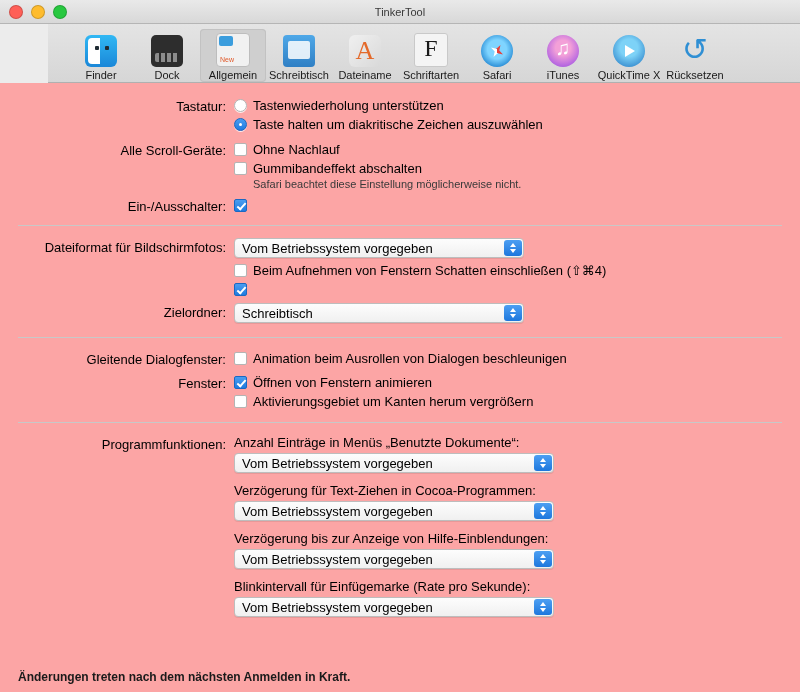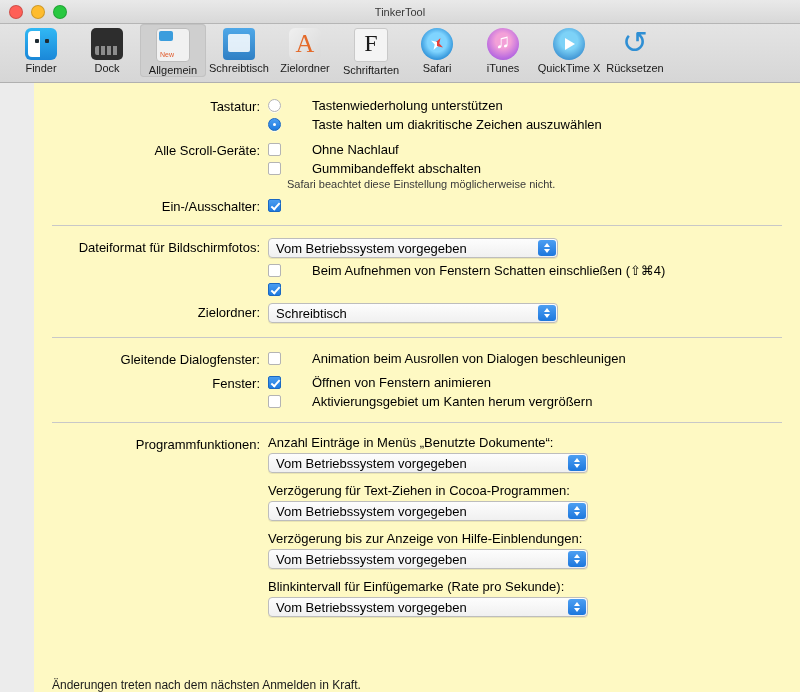--- a/index.html
+++ b/index.html
@@ -53,23 +53,24 @@
     color: #3a3a3a;
     font-weight: normal;
     pointer-events: none;
   }
   
   .toolbar {
     height: 58px;
     background: linear-gradient(to bottom, #e4e4e4, #d6d6d6);
     border-bottom: 1px solid #b0b0b0;
     display: flex;
-    align-items: flex-start;
-    padding-left: 8px;
+    align-items: flex-end;
+    padding-left: 20px;
     flex: none;
+    margin-left: 48px;
   }
   .tbitem {
     width: 66px;
     padding-top: 4px;
     text-align: center;
     border-radius: 4px;
     cursor: default;
   }
   .tbitem.selected {
     background: #cfcfcf;
@@ -145,25 +146,24 @@
     border-left:10px solid #fff; border-top:6px solid transparent; border-bottom:6px solid transparent;
   }
   .ic-ruecksetzen{ background: transparent; }
   .ic-ruecksetzen:after{
     content:"\21BA"; position:absolute; left:0; right:0; top:-4px; text-align:center;
     font-size:31px; color:#2f8fd4;
   }
   
   .content {
     flex: 1;
-    background: #fef9c3;
+    background: #fca5a5;
     padding: 14px 18px 0 18px;
     box-sizing: border-box;
     position: relative;
-    margin-left: 34px;
   }
   .row {
     display: flex;
     align-items: flex-start;
     margin-bottom: 2px;
   }
   .rowlabel {
     width: 208px;
     text-align: right;
     padding-right: 8px;
@@ -177,21 +177,20 @@
     display: block;
     font-size: 11px;
     color: #3a3a3a;
   }
   .fields { flex: 1; }
   .ctrl {
     display: flex;
     align-items: flex-start;
     line-height: 18px;
     margin-bottom: 1px;
-    gap: 25px;
   }
   .ctrl .txt { font-size: 13px; }
   
   .radio, .check {
     width: 13px; height: 13px;
     flex: none;
     margin: 2px 6px 0 0;
     box-sizing: border-box;
     position: relative;
   }
@@ -273,23 +272,24 @@
     margin: 10px 0 12px 0;
   }
   .sectionhead {
     font-size: 13px;
     margin-bottom: 3px;
   }
   .appblock { margin-bottom: 6px; }
   .footnote {
     position: absolute;
     left: 18px;
-    bottom: 0;
+    bottom: 8px;
     font-size: 12px;
     color: #1a1a1a;
+    font-weight: bold;
   }
 </style>
 </head>
 <body>
 
 <div class="window">
 
   <div class="titlebar">
     <div class="traffic">
       <span class="dot red"></span>
@@ -311,21 +311,21 @@
     <div class="tbitem selected">
       <div class="tbicon ic-allgemein"></div>
       <div class="tblabel">Allgemein</div>
     </div>
     <div class="tbitem">
       <div class="tbicon ic-schreibtisch"></div>
       <div class="tblabel">Schreibtisch</div>
     </div>
     <div class="tbitem">
       <div class="tbicon ic-programme"></div>
-      <div class="tblabel">Zielordner</div>
+      <div class="tblabel">Dateiname</div>
     </div>
     <div class="tbitem">
       <div class="tbicon ic-schriftarten"></div>
       <div class="tblabel">Schriftarten</div>
     </div>
     <div class="tbitem">
       <div class="tbicon ic-safari"></div>
       <div class="tblabel">Safari</div>
     </div>
     <div class="tbitem">

